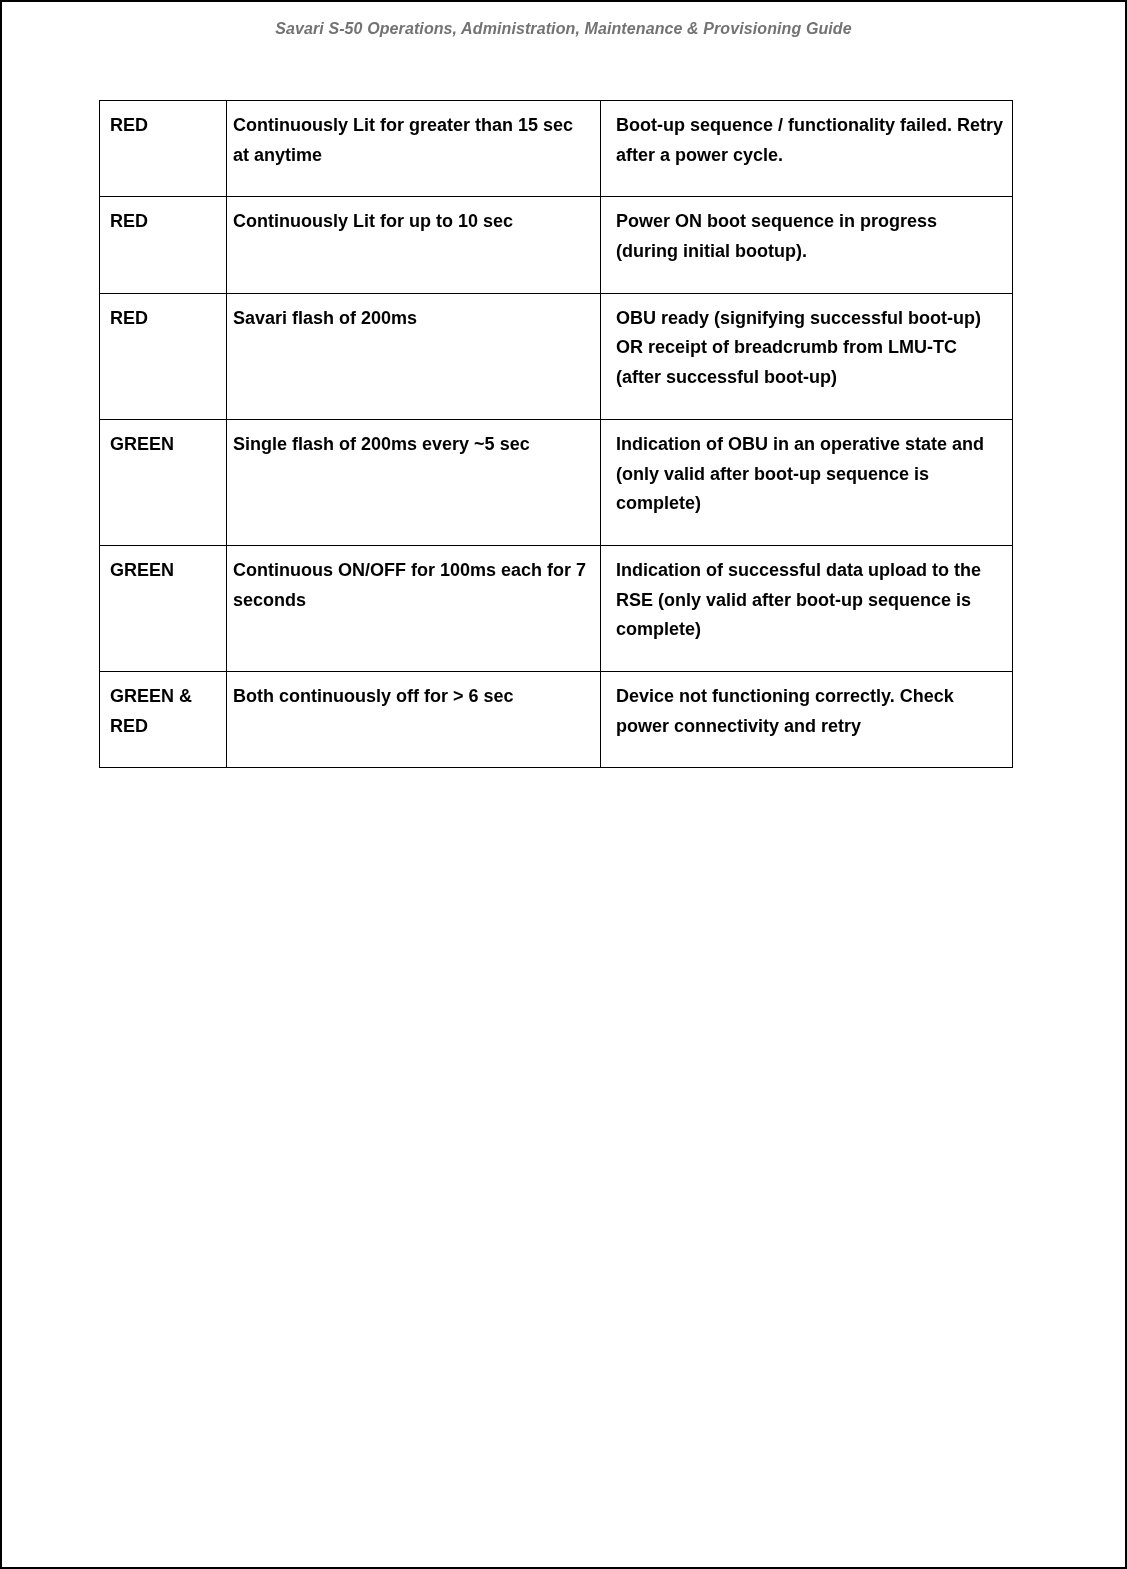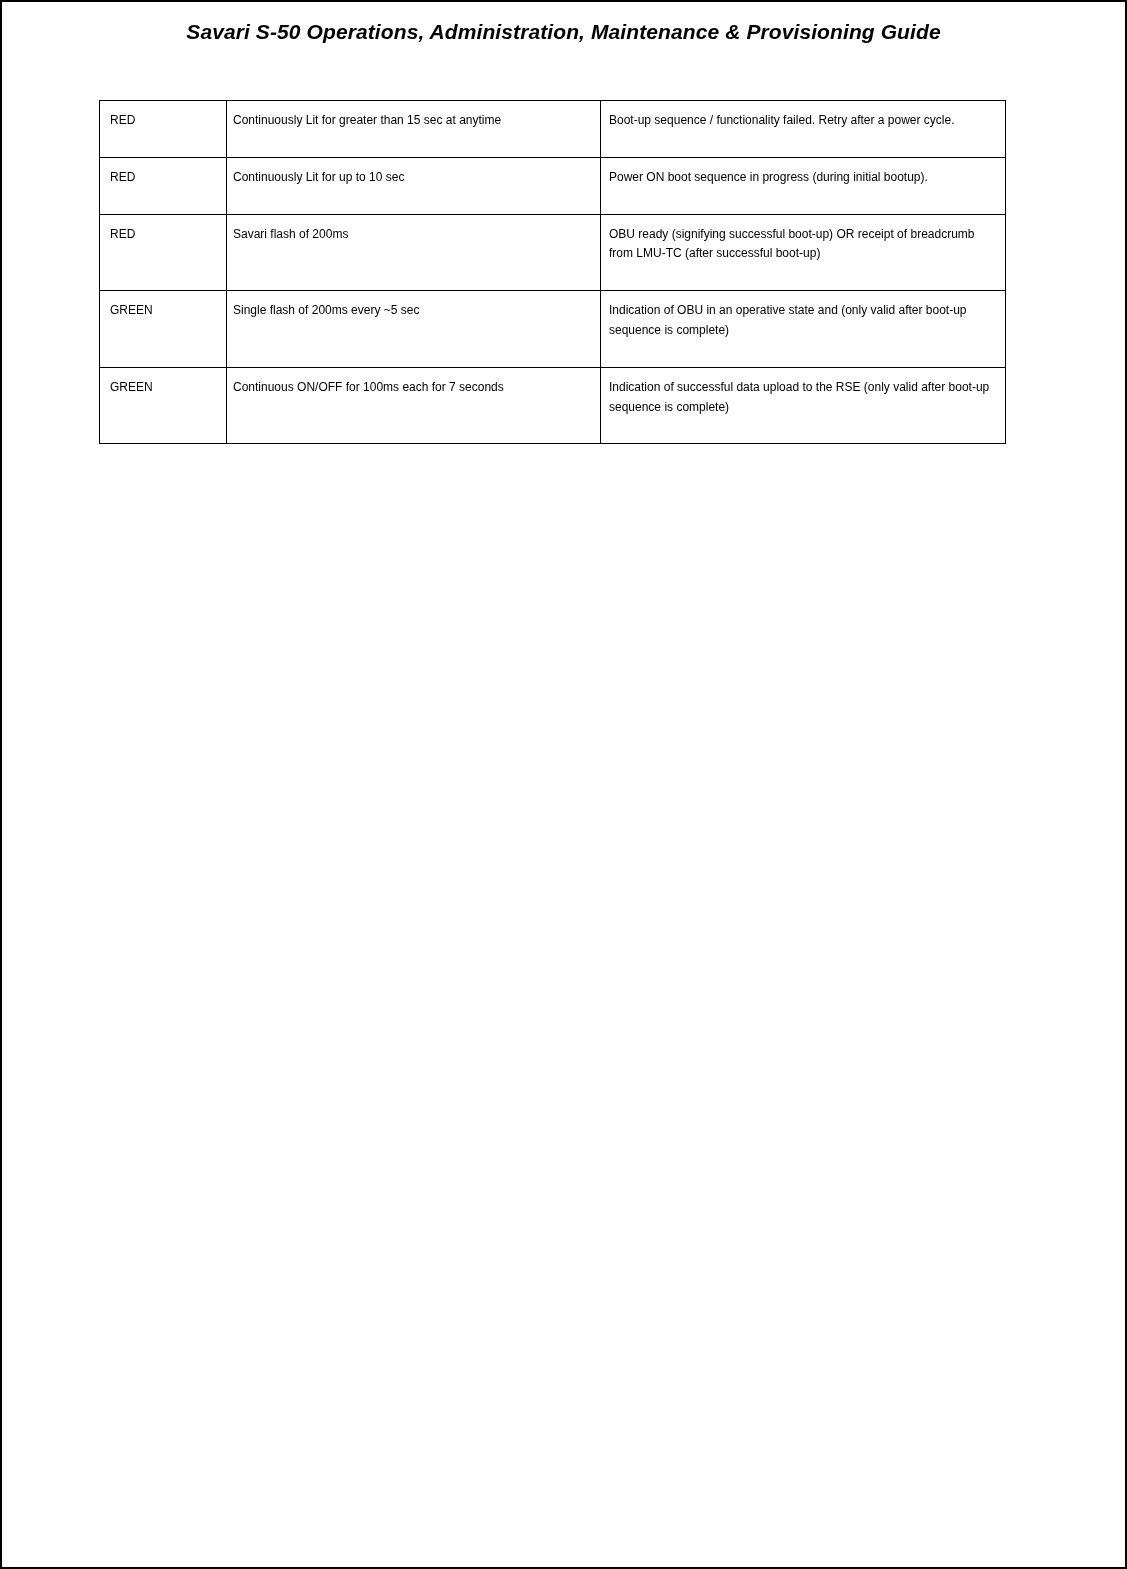--- a/index.html
+++ b/index.html
@@ -20,54 +20,55 @@
     overflow: hidden;
   }
   .doc-header {
     position: absolute;
     top: 18px;
     left: 0;
     width: 100%;
     text-align: center;
     font-style: italic;
     font-weight: bold;
-    font-size: 21px;
-    color: #000000;
+    font-size: 16px;
+    color: #737373;
     letter-spacing: 0.1px;
   }
   .table-wrap {
     position: absolute;
     top: 98px;
     left: 97px;
     width: 857px;
   }
   table.led-table {
     border-collapse: collapse;
     width: 100%;
     table-layout: fixed;
   }
   table.led-table td {
     border: 1px solid #000000;
     vertical-align: top;
     padding: 10px 8px 26px 8px;
-    font-size: 12px;
+    font-size: 18px;
     line-height: 1.65;
     color: #000000;
+    font-weight: bold;
   }
   table.led-table td.col-color {
     width: 108px;
     padding-left: 10px;
   }
   table.led-table td.col-behavior {
     width: 359px;
     padding-left: 6px;
   }
   table.led-table td.col-meaning {
     width: 388px;
-    padding-left: 8px;
+    padding-left: 15px;
     margin-top: 48px;
   }
 </style>
 </head>
 <body>
 
 <div class="page">
 
   <div class="doc-header">Savari S-50 Operations, Administration, Maintenance &amp; Provisioning Guide</div>
 
@@ -92,17 +93,22 @@
         <tr>
           <td class="col-color">GREEN</td>
           <td class="col-behavior">Single flash of 200ms every ~5 sec</td>
           <td class="col-meaning">Indication of OBU in an operative state and (only valid after boot-up sequence is complete)</td>
         </tr>
         <tr>
           <td class="col-color">GREEN</td>
           <td class="col-behavior">Continuous ON/OFF for 100ms each for 7 seconds</td>
           <td class="col-meaning">Indication of successful data upload to the RSE (only valid after boot-up sequence is complete)</td>
         </tr>
+        <tr>
+          <td class="col-color">GREEN &amp; RED</td>
+          <td class="col-behavior">Both continuously off for &gt; 6 sec</td>
+          <td class="col-meaning">Device not functioning correctly. Check power connectivity and retry</td>
+        </tr>
       </tbody>
     </table>
   </div>
 
 </div>
 
 </body></html>

